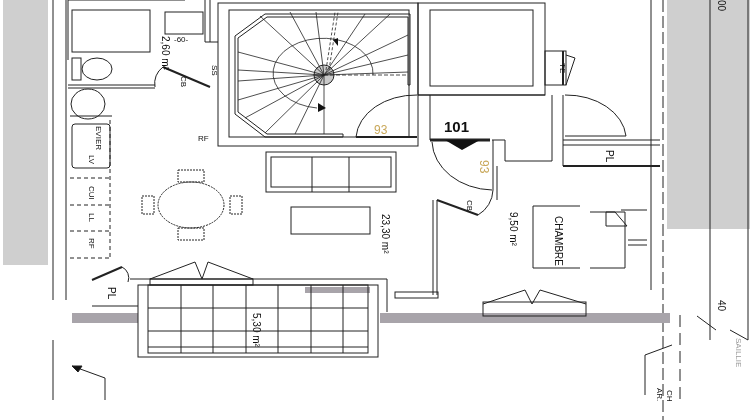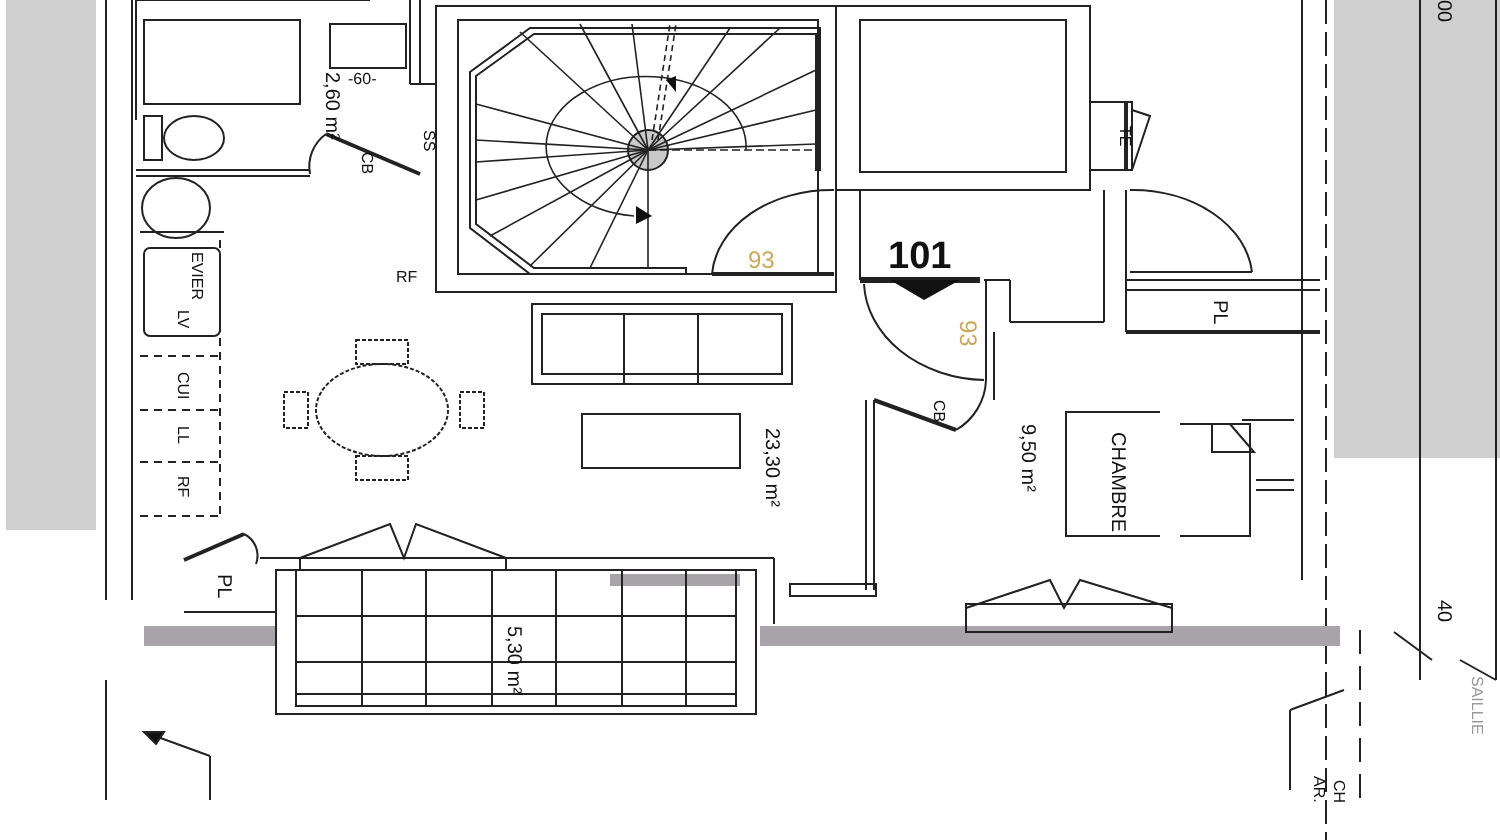--- a/index.html
+++ b/index.html
@@ -199,21 +199,21 @@
 <div class="lbl small rot90" style="left:102px; top:126px;">EVIER</div>
 <div class="lbl small rot90" style="left:95px; top:155px;">LV</div>
 <div class="lbl small rot90" style="left:95px; top:186px;">CUI</div>
 <div class="lbl small rot90" style="left:95px; top:213px;">LL</div>
 <div class="lbl small rot90" style="left:95px; top:238px;">RF</div>
 
 <div class="lbl gold" style="left:374px; top:124px;">93</div>
 <div class="lbl gold rot90" style="left:490px; top:160px;">93</div>
 <div class="lbl small rot90" style="left:566px; top:63px;">TE</div>
 
-<div class="lbl" style="left:444px; top:119px; font-size:19px; font-weight:bold;">101</div>
+<div class="lbl" style="left:444px; top:119px; font-size:15px; font-weight:bold;">101</div>
 <div class="lbl mid rot90" style="left:614px; top:150px;">PL</div>
 
 <div class="lbl mid rot90" style="left:390px; top:214px;">23,30 m²</div>
 <div class="lbl small rot90" style="left:473px; top:200px;">CB</div>
 <div class="lbl mid rot90" style="left:518px; top:212px;">9,50 m²</div>
 <div class="lbl mid rot90" style="left:563px; top:216px;">CHAMBRE</div>
 
 <div class="lbl mid rot90" style="left:116px; top:287px;">PL</div>
 <div class="lbl mid rot90" style="left:261px; top:313px;">5,30 m²</div>
 

